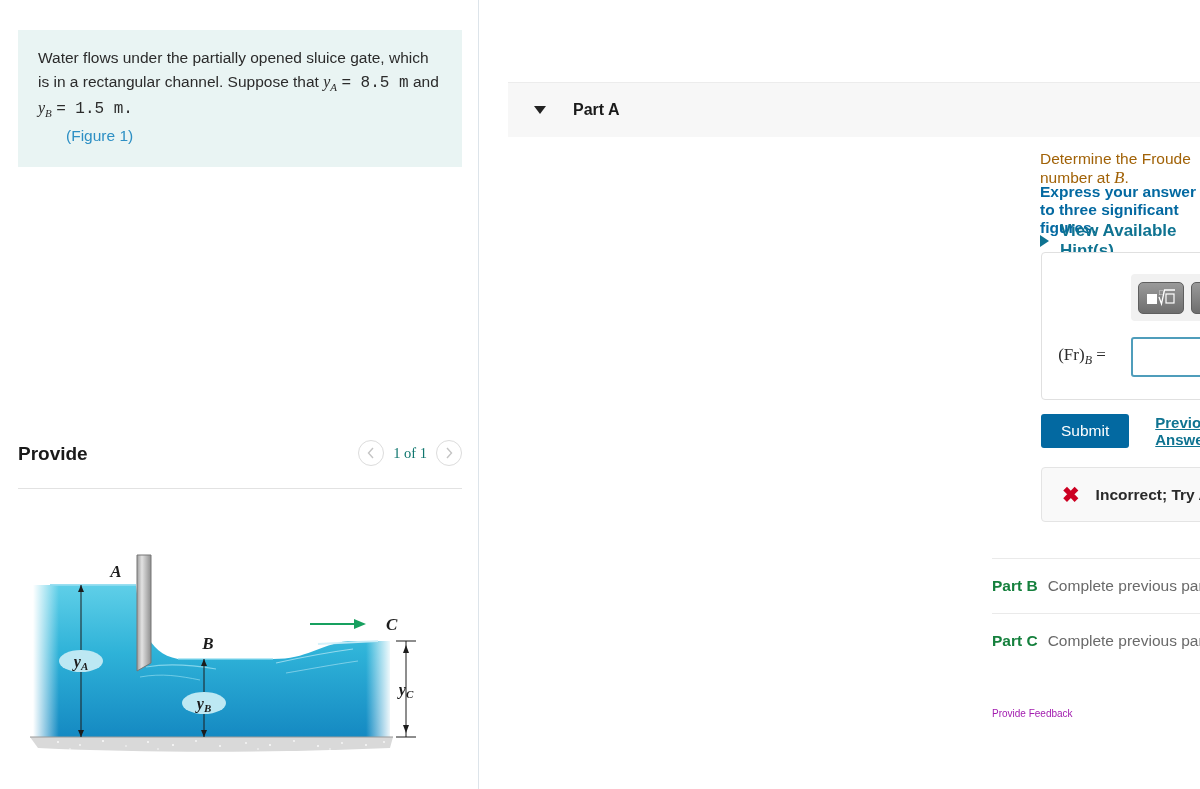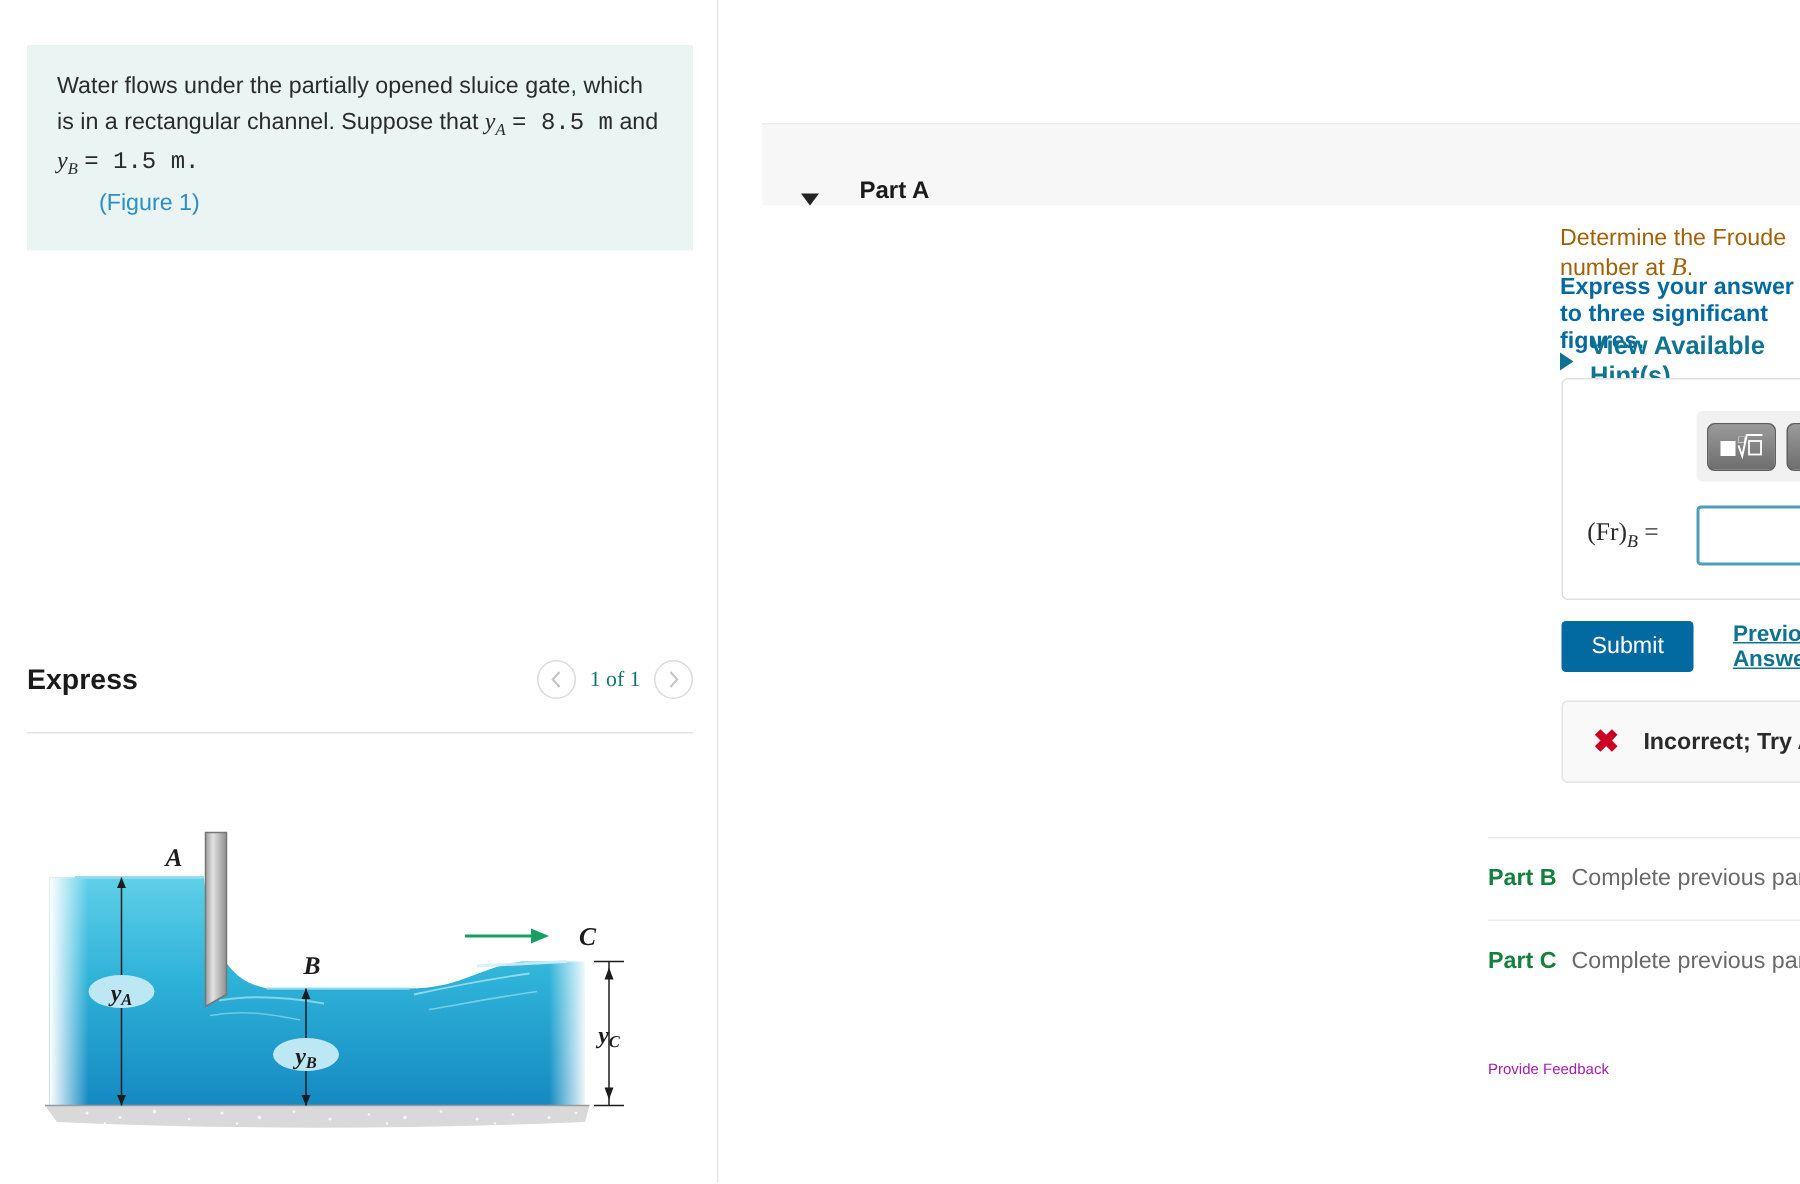--- a/index.html
+++ b/index.html
@@ -125,21 +125,21 @@
   }
 
   #part-a-header {
     position: absolute;
     left: 29px; top: 82px;
     width: 692px;
     height: 55px;
     background: #f7f7f7;
     border-top: 1px solid #ececec;
     display: flex;
-    align-items: flex-end;
+    align-items: center;
     box-sizing: border-box;
   }
   #part-a-caret {
     margin-left: 26px;
     margin-right: 27px;
     width: 0; height: 0;
     border-left: 6px solid transparent;
     border-right: 6px solid transparent;
     border-top: 8px solid #222;
     cursor: pointer;
@@ -352,21 +352,21 @@
     <span>Water flows under the partially opened sluice gate, which is in a rectangular channel. Suppose that</span>
     <span class="mathvar"><span>y</span><sub>A</sub></span>
     <span class="mathnum">= 8.5 m</span>
     <span>and</span>
     <span class="mathvar"><span>y</span><sub>B</sub></span>
     <span class="mathnum">= 1.5 m.</span>
     <span class="figure-ref-link">(Figure 1)</span>
   </div>
 
   <div id="figure-header">
-    <div id="figure-title">Express</div>
+    <div id="figure-title">Provide</div>
     <div id="figure-nav">
       <div class="nav-circle">
         <svg width="8" height="12" viewBox="0 0 8 12">
           <polyline points="6,1 1.5,6 6,11" fill="none" stroke="#c4c4c4" stroke-width="1.4"></polyline>
         </svg>
       </div>
       <div id="figure-counter">1 of 1</div>
       <div class="nav-circle">
         <svg width="8" height="12" viewBox="0 0 8 12">
           <polyline points="2,1 6.5,6 2,11" fill="none" stroke="#c4c4c4" stroke-width="1.4"></polyline>

